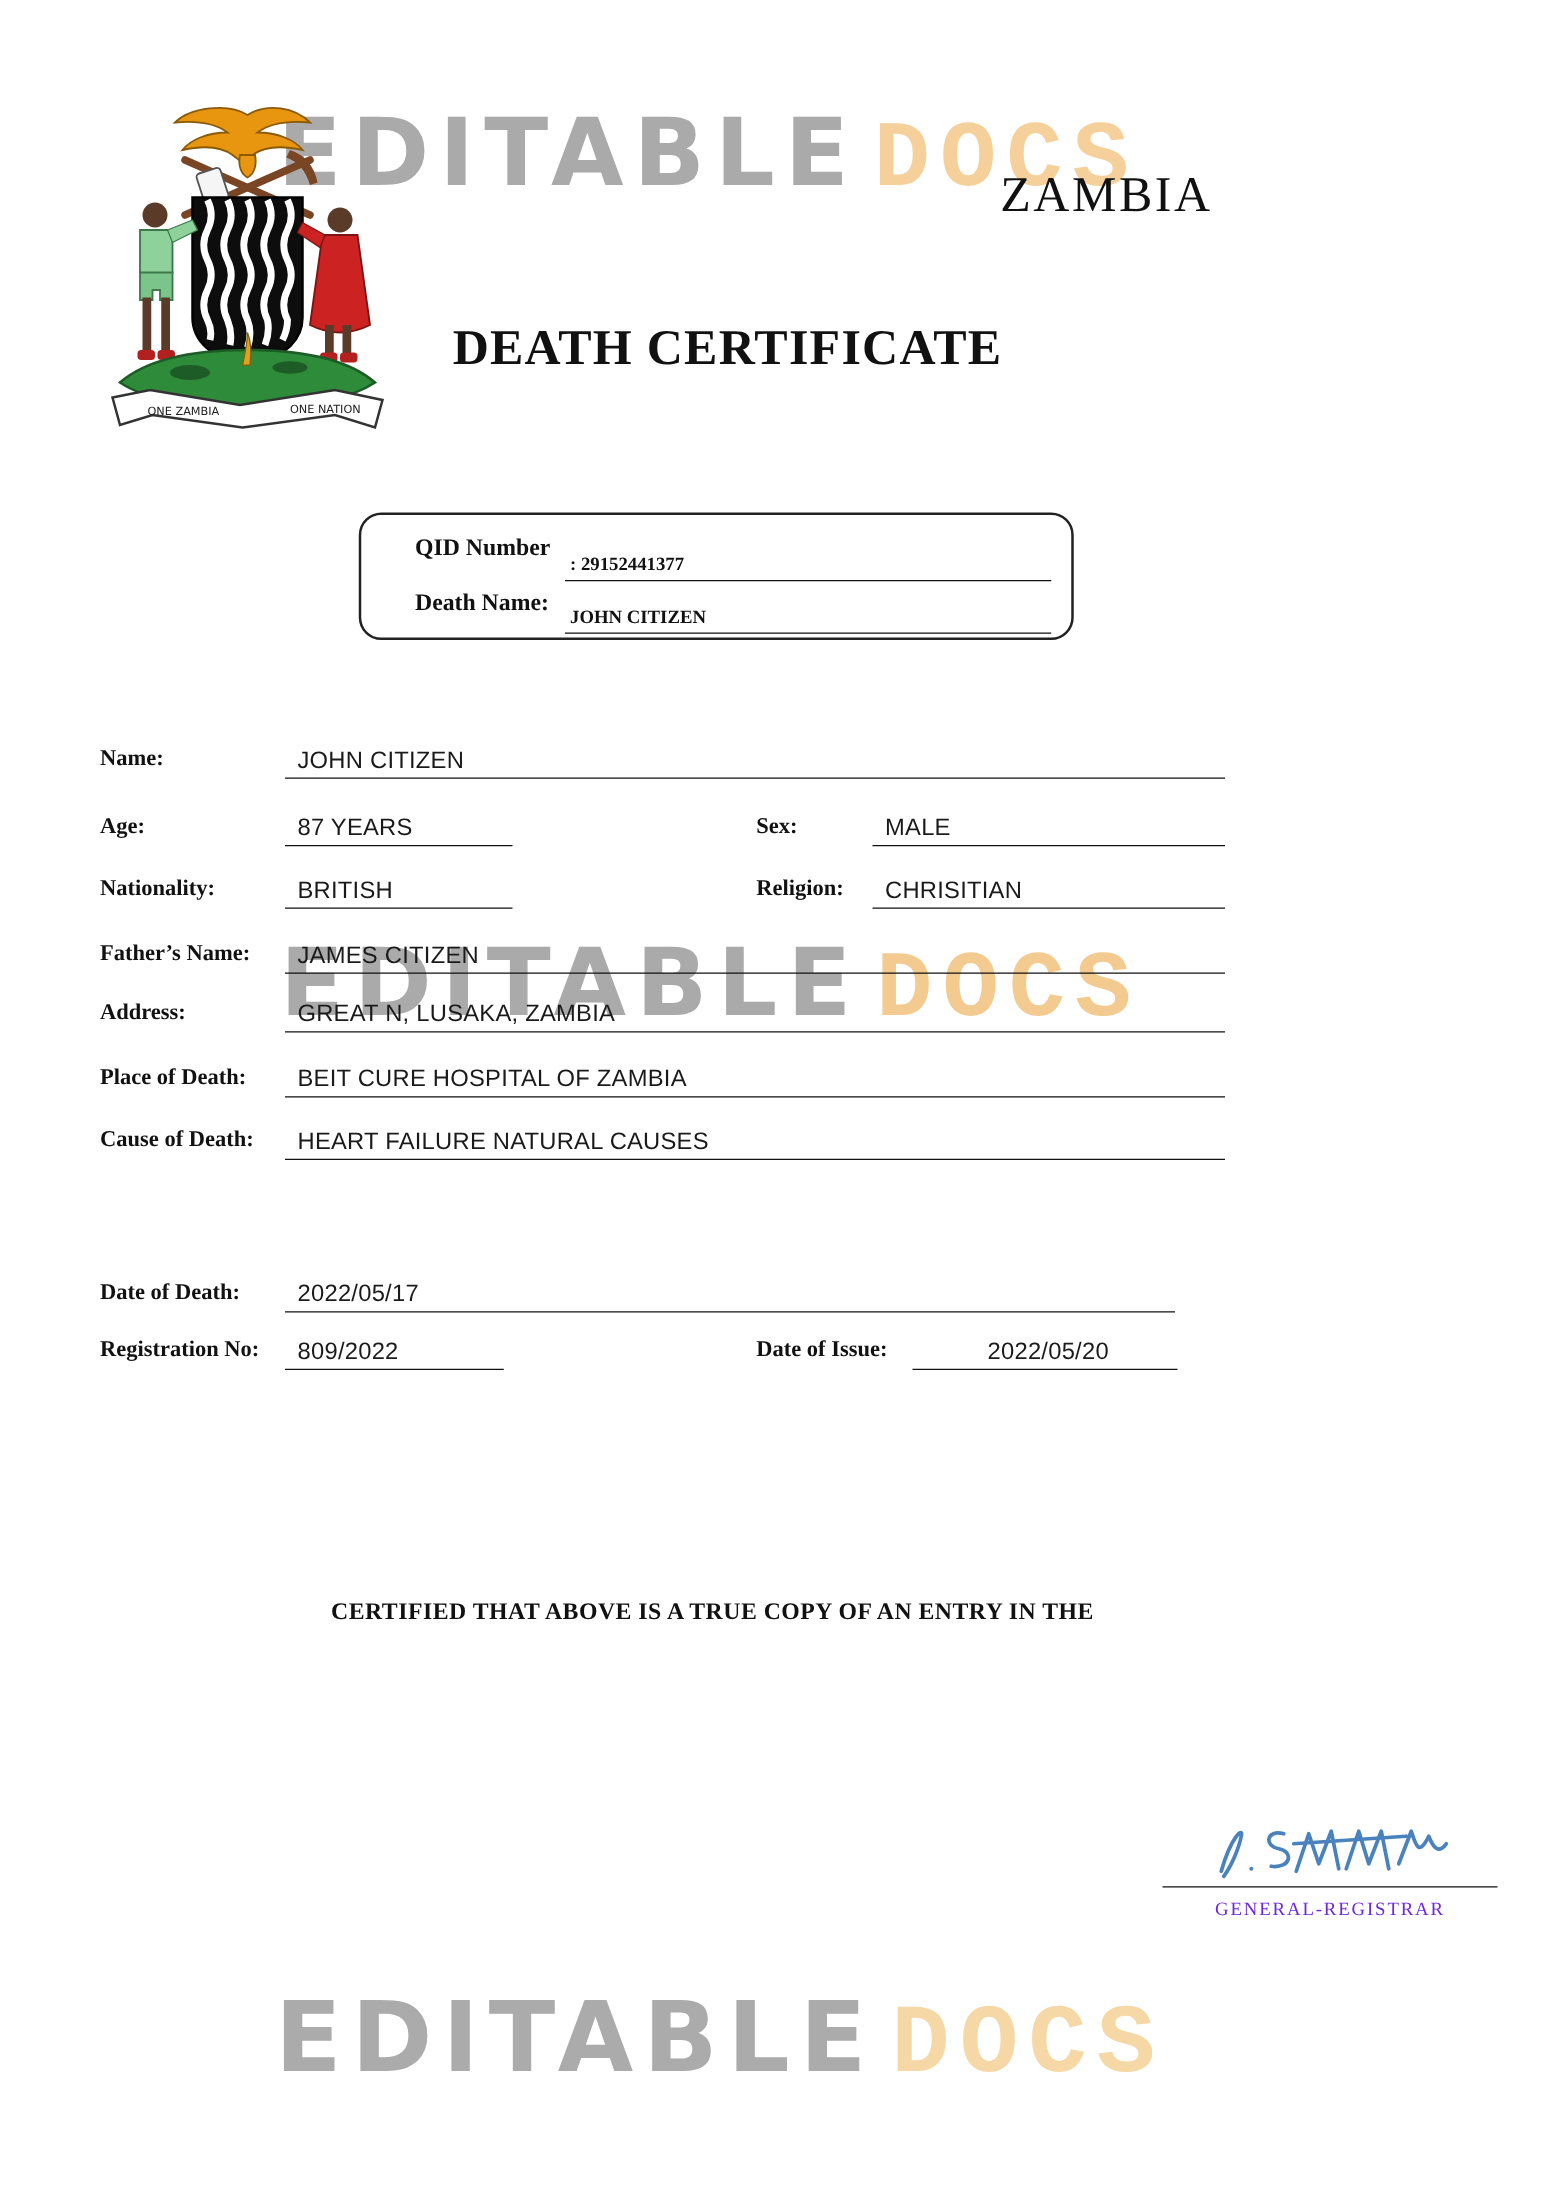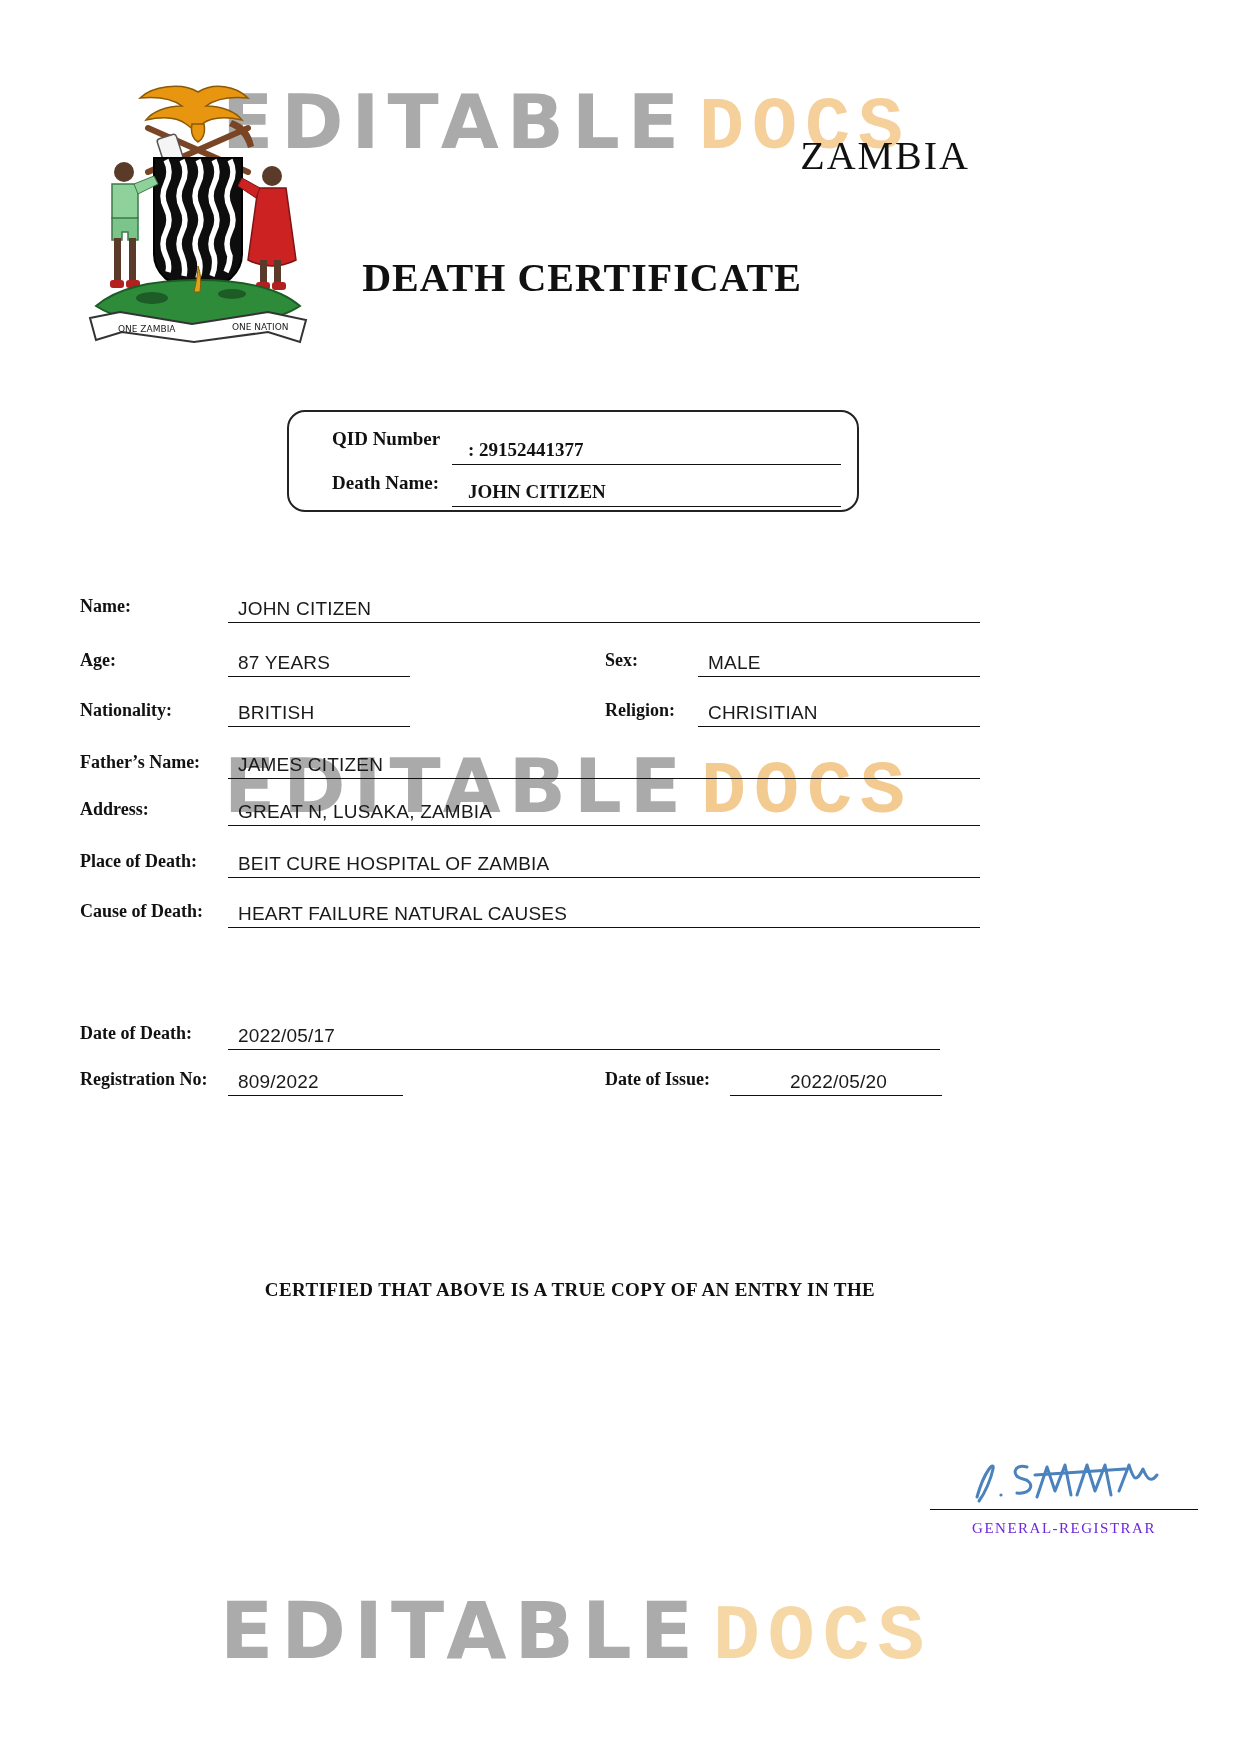--- a/index.html
+++ b/index.html
@@ -44,21 +44,21 @@
     position:absolute;left:287px;top:410px;width:568px;height:98px;
     border:2px solid #222;border-radius:18px;z-index:2;background:transparent;
   }
   .qid-label{
     position:absolute;left:43px;font-size:19px;font-weight:bold;white-space:nowrap;
   }
   .qid-line{
     position:absolute;left:163px;right:16px;border-bottom:1.6px solid #111;
   }
   .qid-value{
-    position:absolute;left:16px;bottom:3px;font-size:19px;font-weight:bold;white-space:nowrap;
+    position:absolute;left:4px;bottom:3px;font-size:15px;font-weight:bold;white-space:nowrap;
     font-family:"Liberation Serif", serif;
   }
   
   .lbl{
     position:absolute;font-size:18px;font-weight:bold;white-space:nowrap;z-index:2;
     font-family:"Liberation Serif", serif;
   }
   .fline{
     position:absolute;border-bottom:1.6px solid #111;z-index:2;
   }

